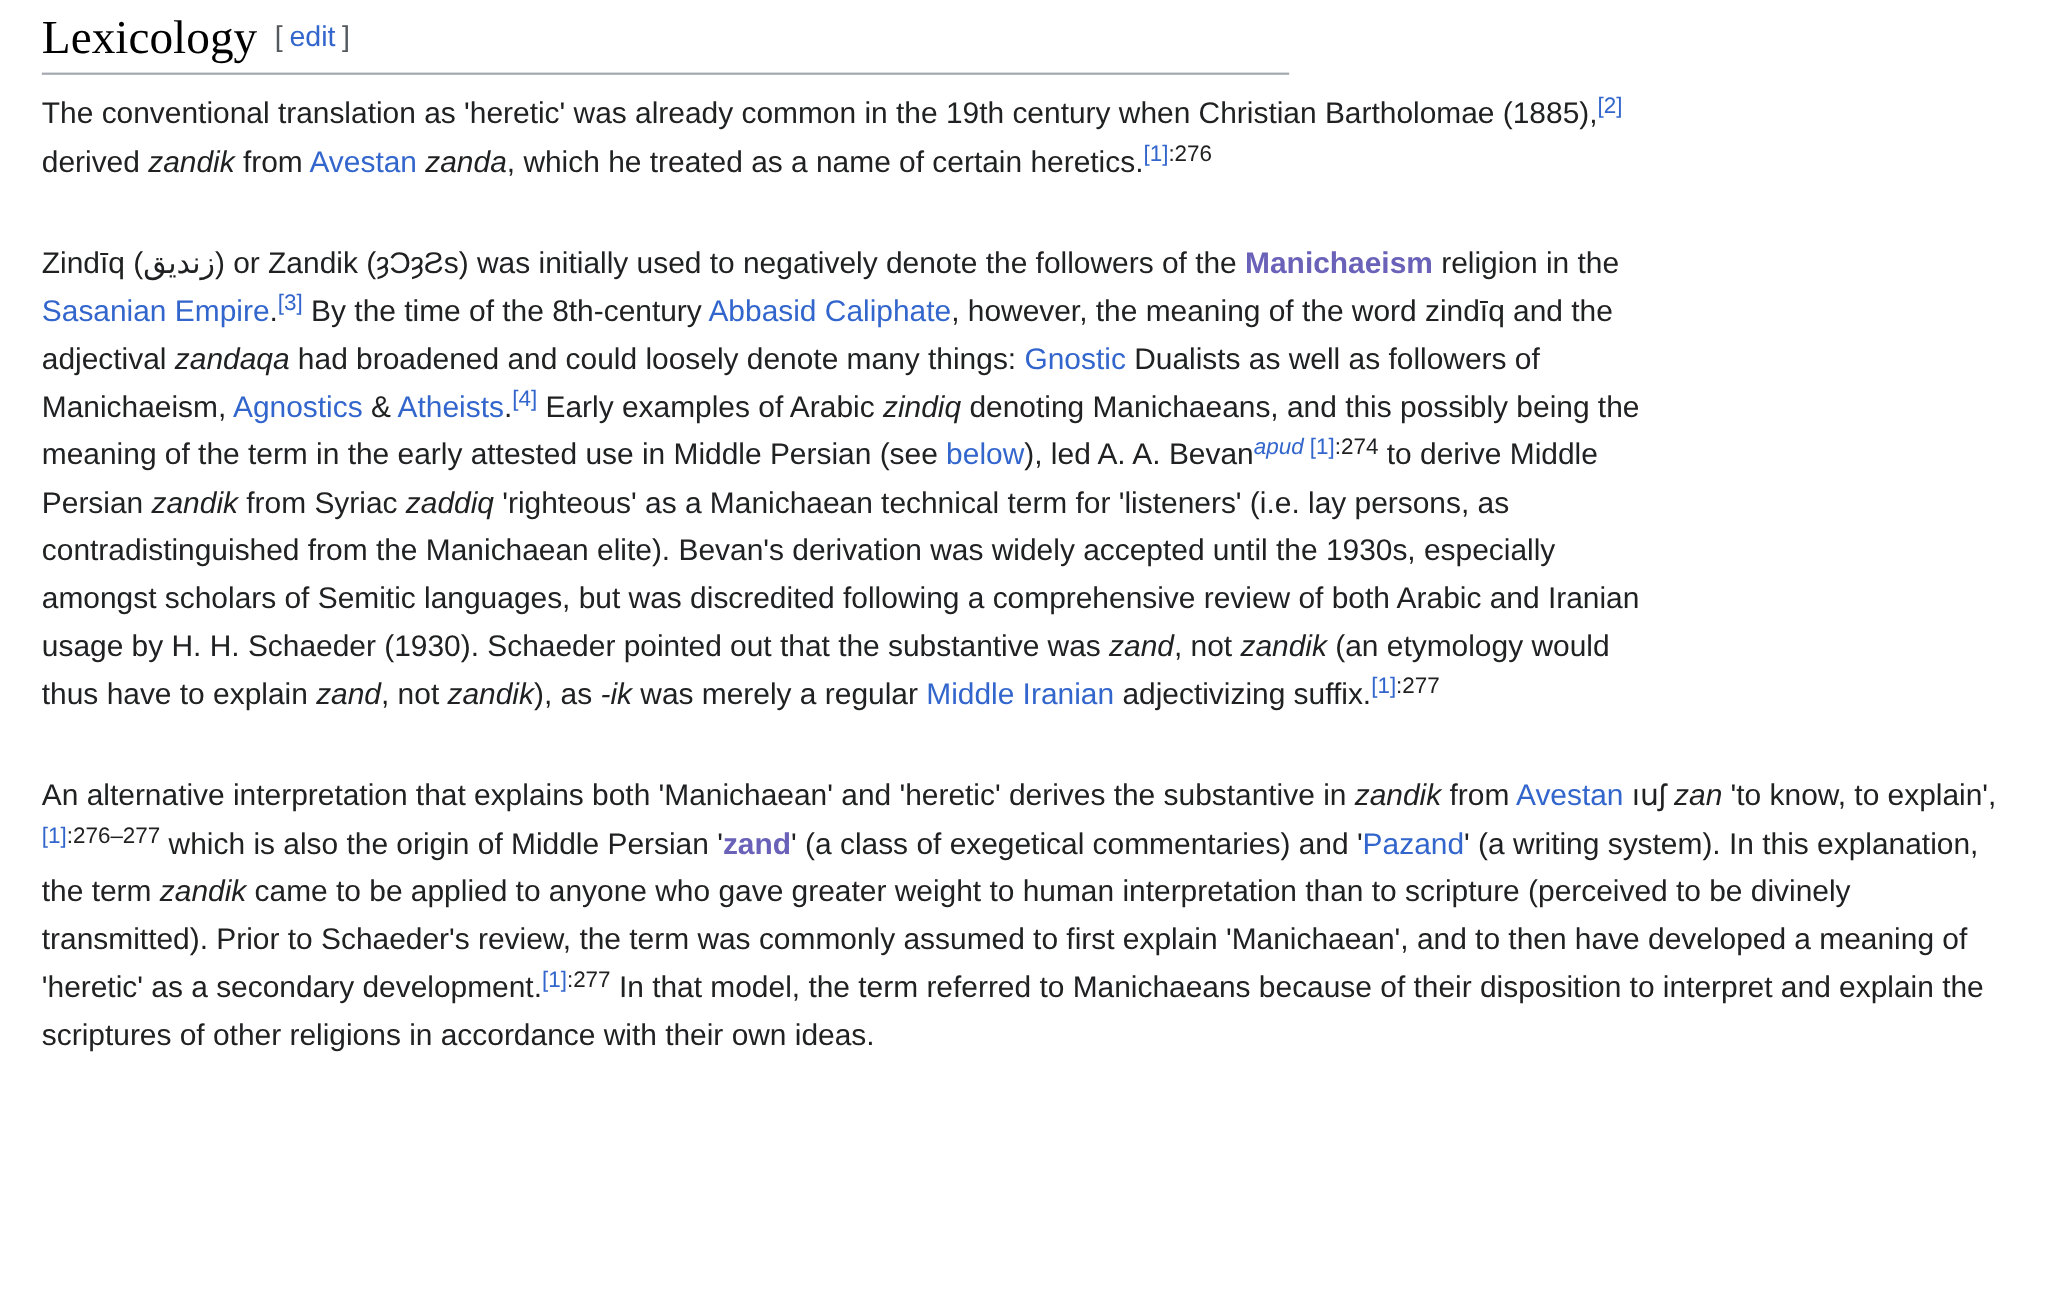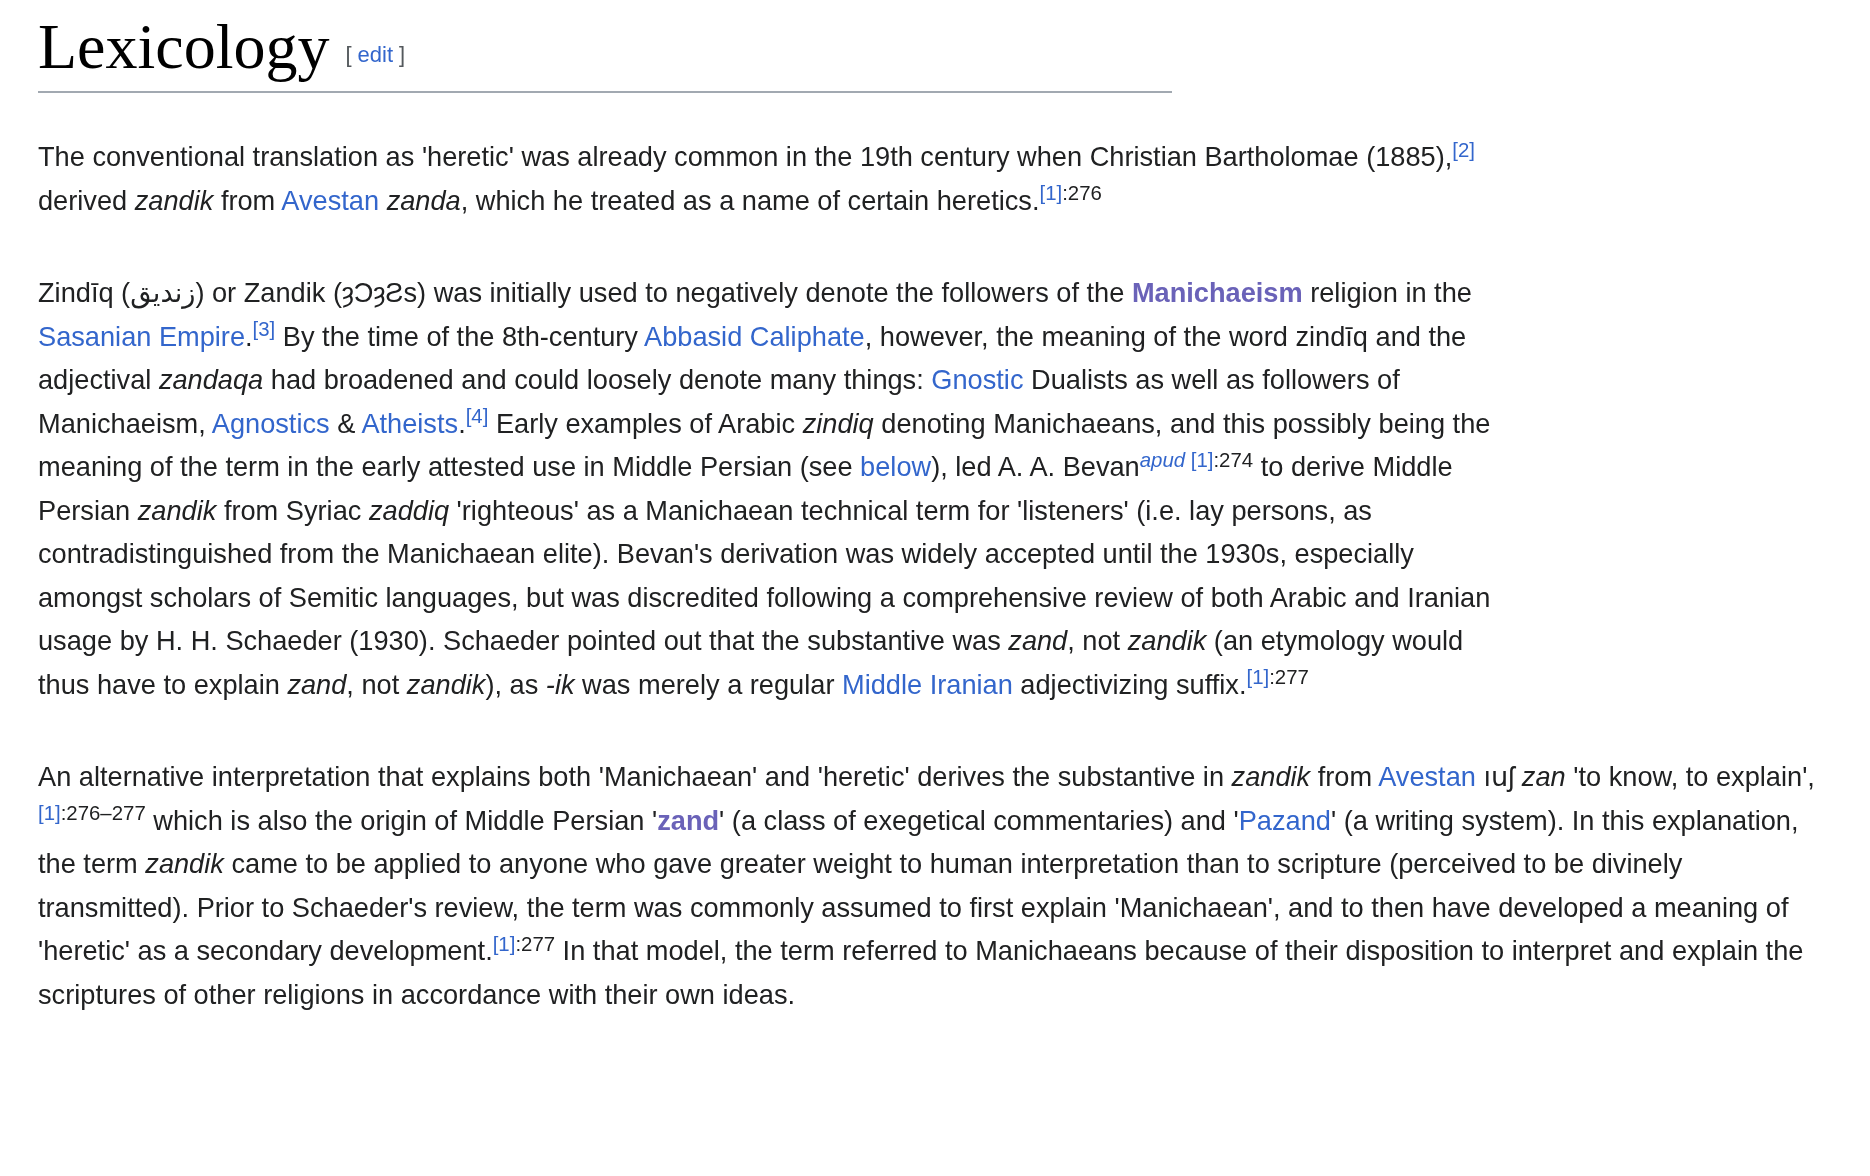--- a/index.html
+++ b/index.html
@@ -20,46 +20,46 @@
   .heading-block {
     width: 1134px;
     border-bottom: 2px solid var(--rule, #a2a9b1);
     padding-bottom: 7px;
     white-space: nowrap;
   }
   h2.section-title {
     display: inline;
     font-family: "Liberation Serif", "DejaVu Serif", serif;
     font-weight: 400;
-    font-size: 64px;
+    font-size: 43px;
     color: #000000;
     margin: 0;
   }
   .mw-editsection {
-    font-size: 22px;
+    font-size: 26px;
     color: #54595d;
     margin-left: 16px;
     vertical-align: 6px;
   }
   .mw-editsection .br { color: #54595d; }
   .mw-editsection .lnk { padding: 0 6px; }
   
   .lnk {
     color: var(--link, #3366cc);
     text-decoration: none;
     cursor: pointer;
   }
   .lnk.visited { color: var(--visited, #6a62b8); font-weight: bold; }
   
   p.wiki-p {
     font-size: 27.2px;
     line-height: 43.5px;
     margin: 49px 0 0 0;
   }
-  p.p1 { margin-top: 42px; max-width: 1480px; }
+  p.p1 { margin-top: 13px; max-width: 1480px; }
   p.p2 { max-width: 1480px; }
   p.p3 { max-width: 1810px; }
   sup.ref {
     font-size: 20.4px;
     line-height: 0;
     vertical-align: baseline;
     position: relative;
     top: -9.5px;
   }
   i { font-style: italic; }

